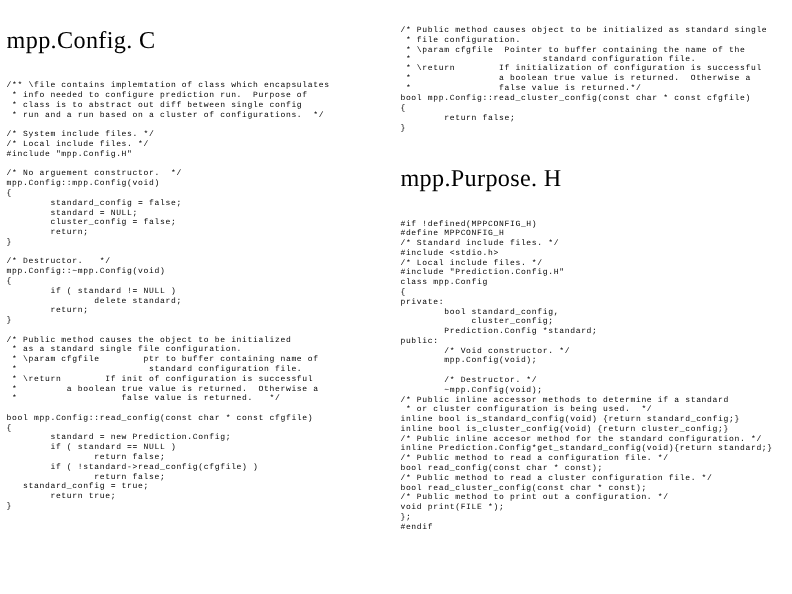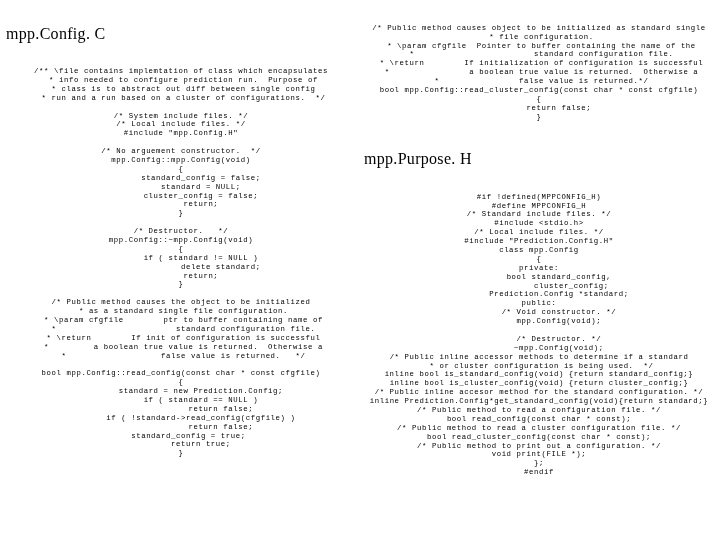--- a/index.html
+++ b/index.html
@@ -15,28 +15,27 @@
     display: flex;
     gap: 8px;
     overflow: hidden;
   }
   .col {
     flex: 1;
     white-space: pre;
   }
   .title {
     font-family: "Times New Roman", serif;
-    font-size: 16px;
+    font-size: 22px;
     font-weight: normal;
     margin: 0 0 6px 0;
     letter-spacing: 0.3px;
   }
   .code {
     letter-spacing: 0.6px;
-    text-align: center;
   }
 </style>
 </head>
 <body>
 
 <div class="col">
   <div class="title">mpp.Config. C</div>
   <div class="code">/** \file contains implemtation of class which encapsulates
  * info needed to configure prediction run.  Purpose of
  * class is to abstract out diff between single config

